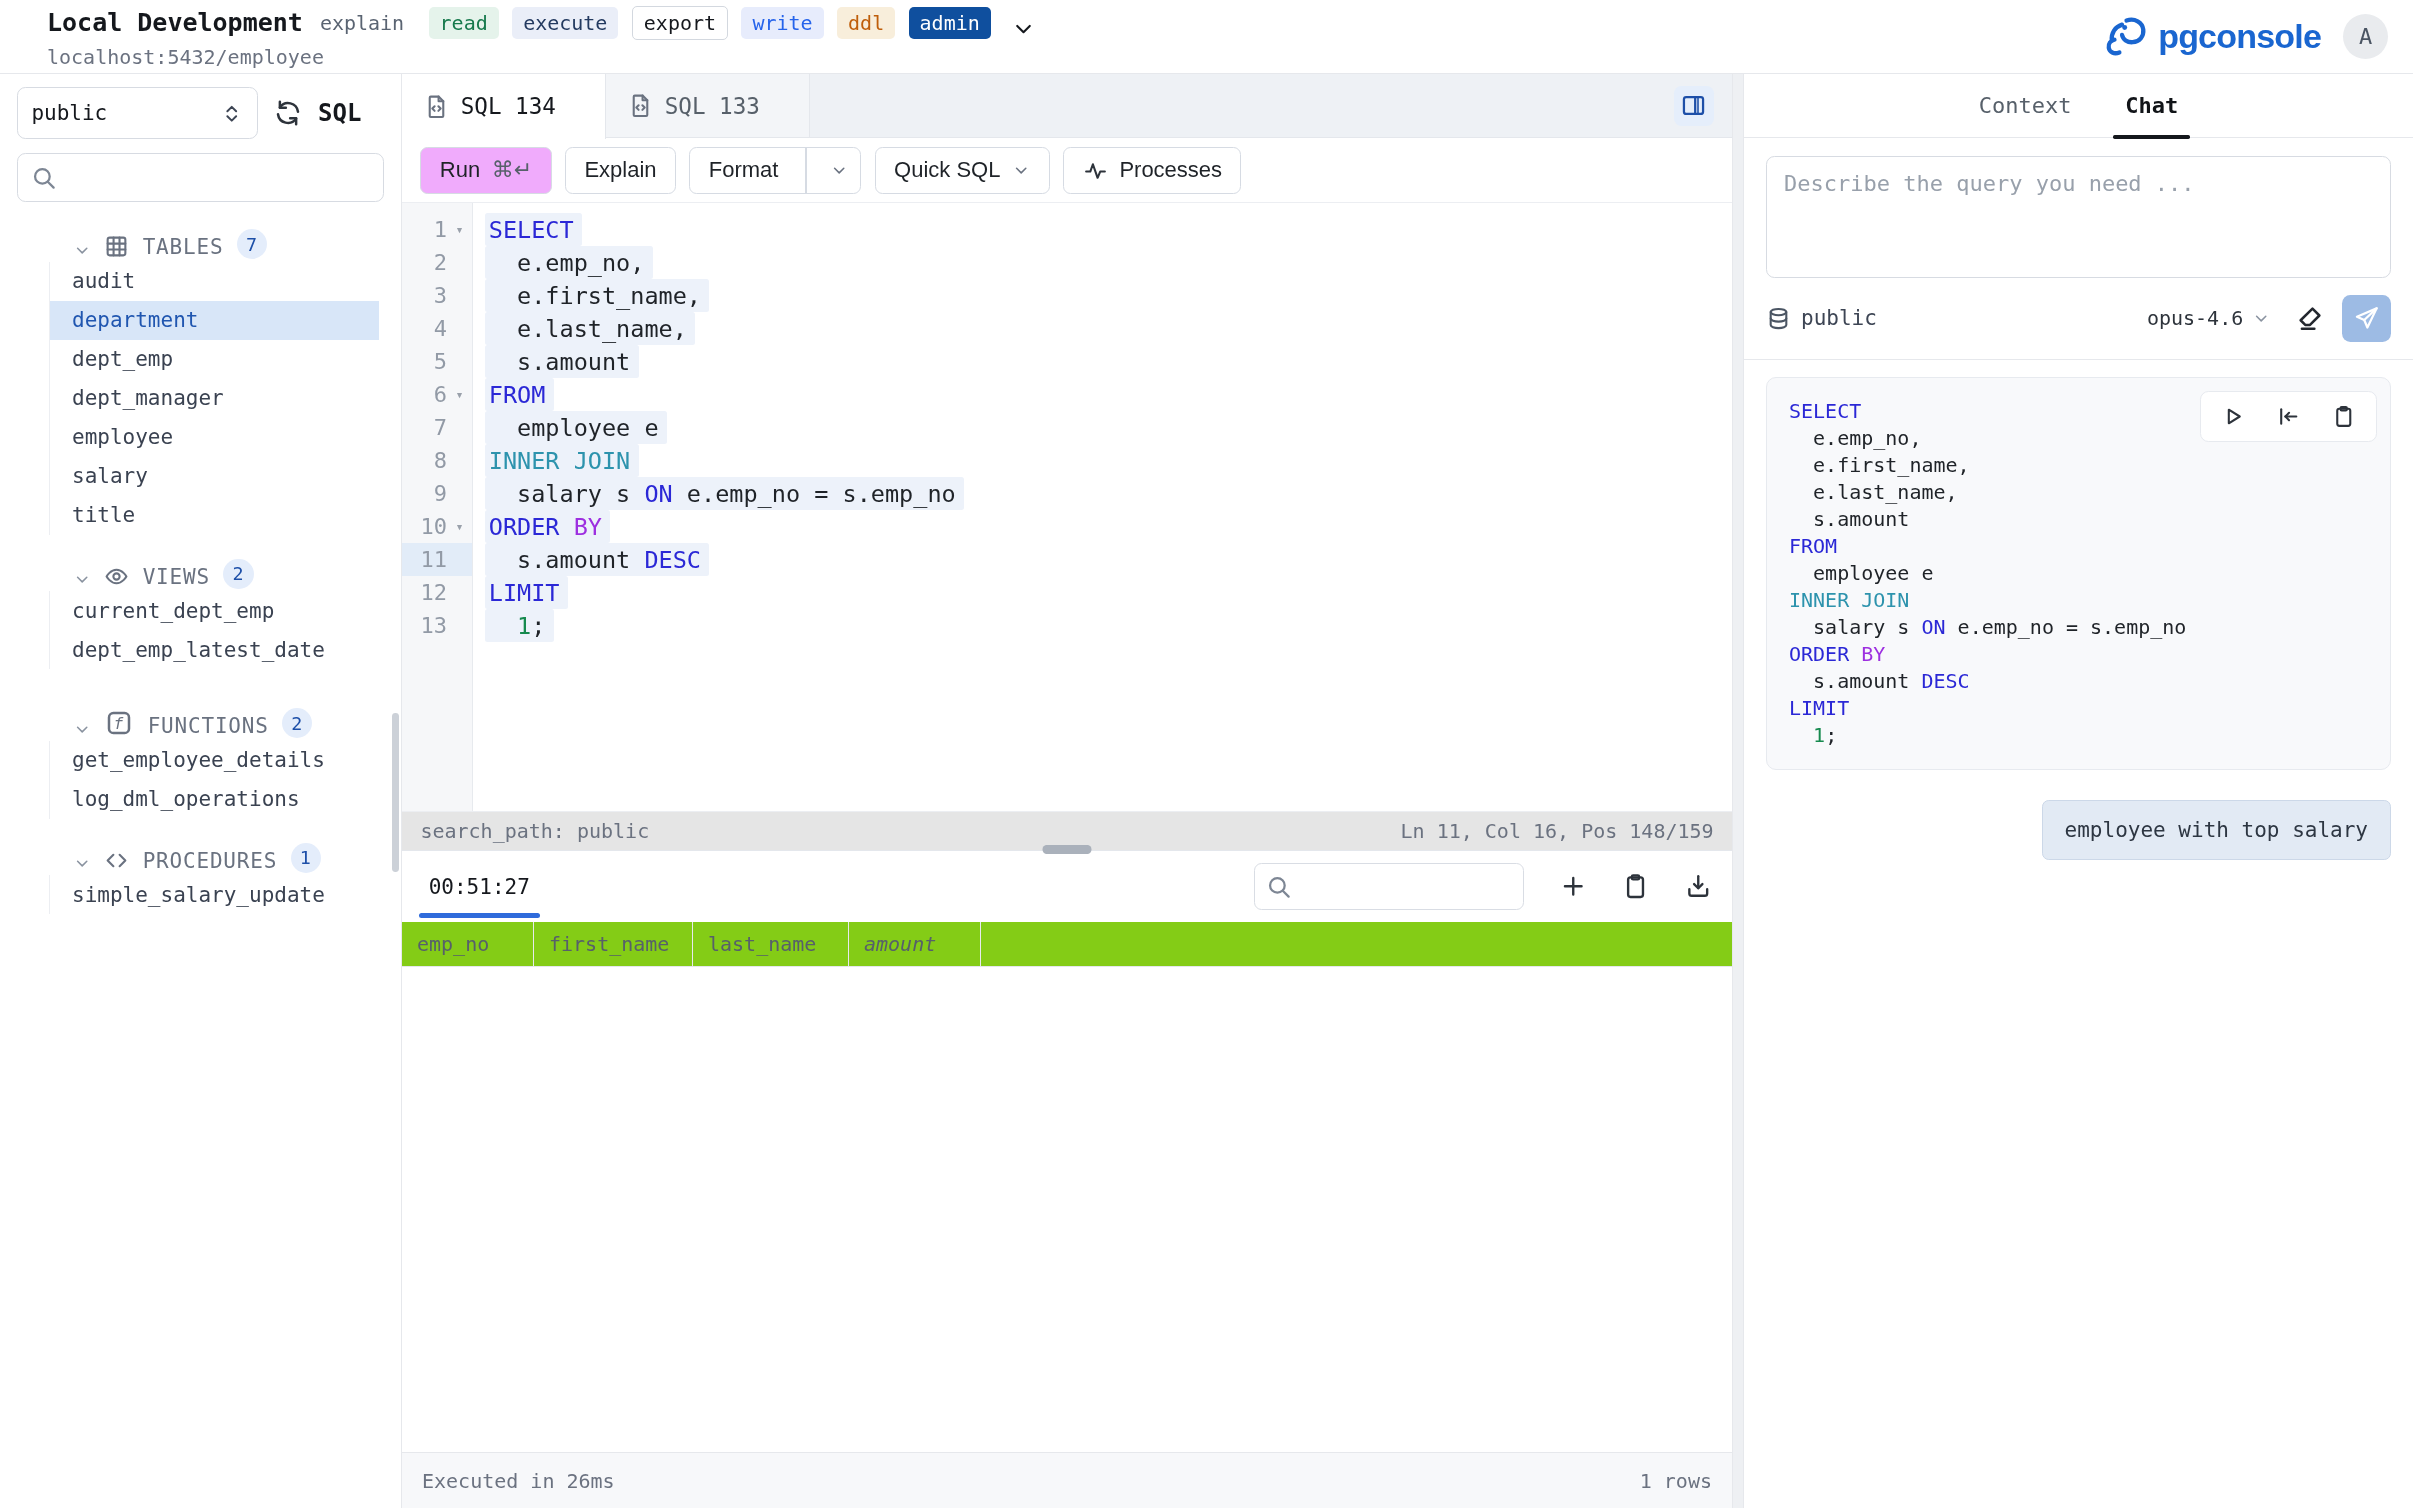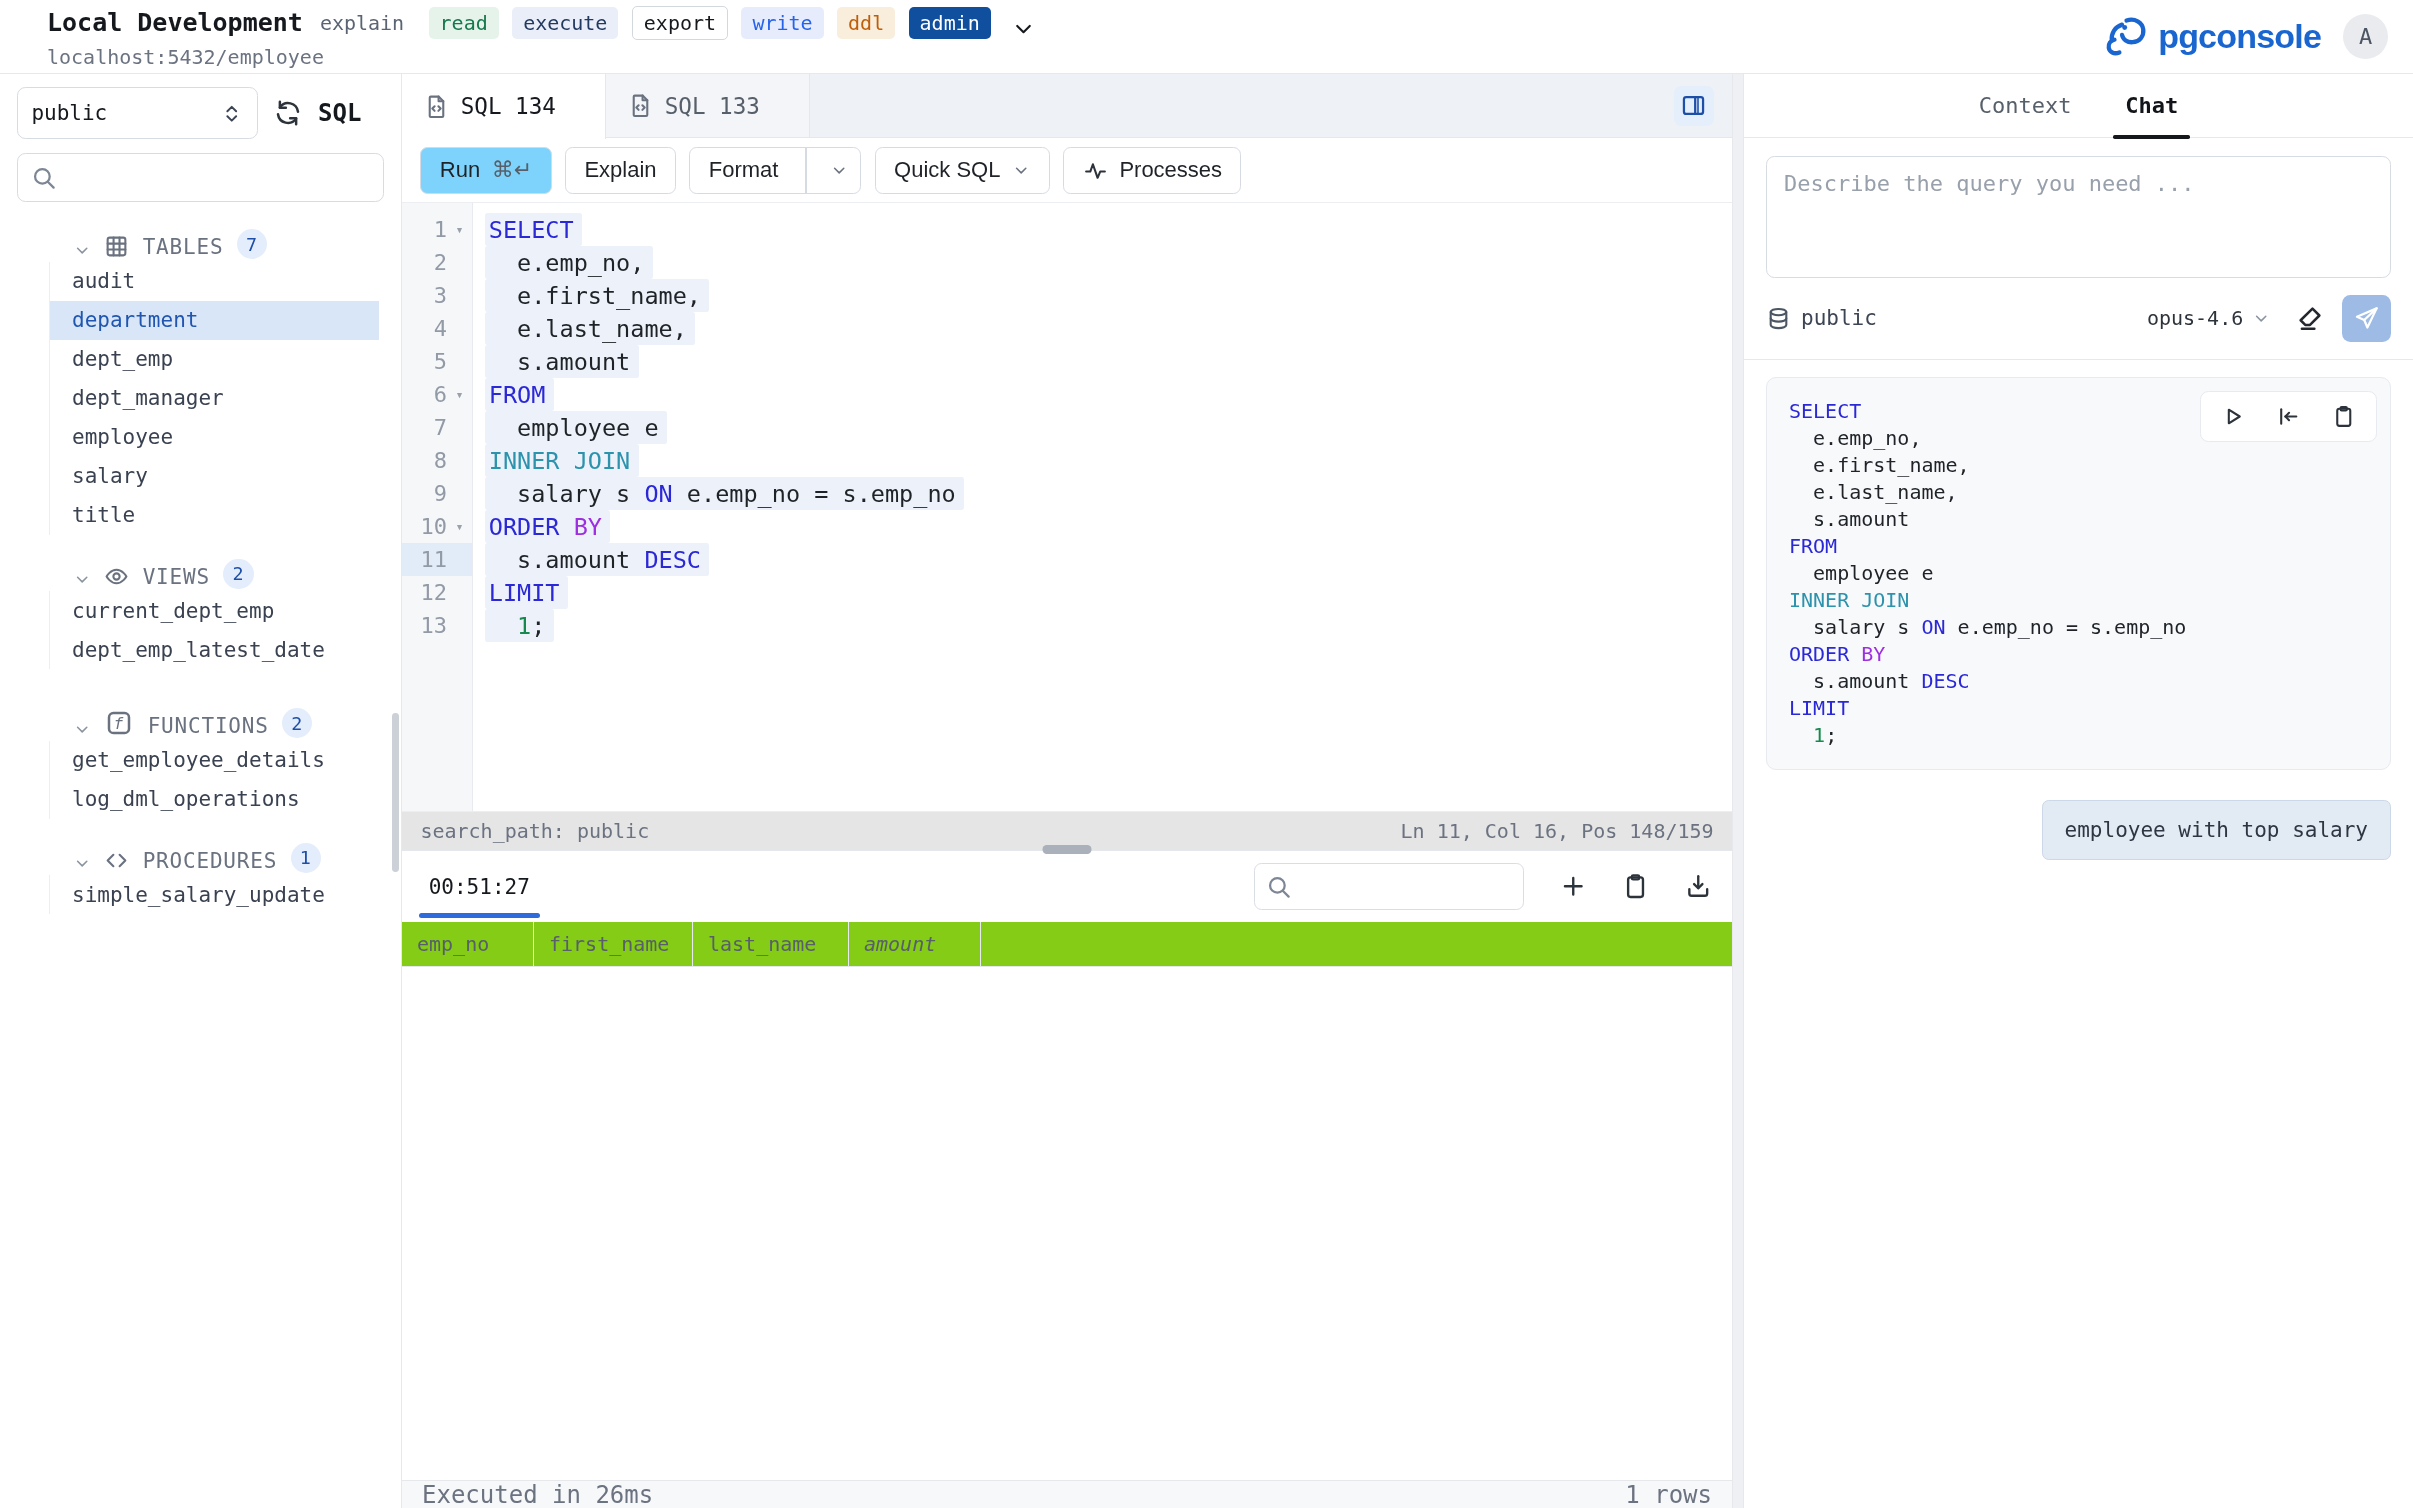--- a/index.html
+++ b/index.html
@@ -74,21 +74,21 @@
          border-right:1.7px solid #e4e7ec; }
   .tab .i { font-size:25px; color:#6a7280; }
   .tab.active { background:#fff; color:#15181d; margin-bottom:-1.7px; }
   .tab.inactive { background:#f3f5f8; color:#57606a; }
   .panel-btn { margin-left:auto; align-self:center; margin-right:18.4px; width:40px; height:40px;
                background:#e5eefb; border-radius:7.5px; color:#1d4fa8; display:flex; align-items:center;
                justify-content:center; font-size:27px; }
   .toolbar { height:65px; display:flex; align-items:center; gap:13.4px; padding:0 18.4px; border-bottom:1.7px solid #eceef2; }
   .btn { height:47px; border:1.7px solid #d6dbe3; border-radius:7.5px; background:#fff; display:flex;
          align-items:center; font-size:22px; padding:0 18.4px; gap:11.7px; color:#1f2328; }
-  .btn.run { background:#7dd3fc; }
+  .btn.run { background:#f0abfc; }
   .kbd { color:#57606a; font-size:22px; }
   .btn-div { width:1.7px; align-self:stretch; background:#d6dbe3; margin-left:15px; }
   .dd-chev { font-size:18.4px; color:#6a7280; }
   .btn .pulse { font-size:25px; color:#2d333b; }
 
   
   .editor { height:608px; position:relative; overflow:hidden; }
   .editor::before { content:""; position:absolute; left:0; top:0; bottom:0; width:70px;
                     background:#f6f7f9; border-right:1.7px solid #e7eaee; }
   .ed-scroll { position:relative; padding-top:10px; }
@@ -118,22 +118,22 @@
                 align-items:center; padding:0 10px; color:#7d8694; margin-right:35px; background:#fff; }
   .res-search .i { font-size:27px; }
   .icon-btn { font-size:28.5px; color:#2d333b; margin-left:34px; }
   .rt-head { display:flex; height:45px; background:#84cc16; border-bottom:1.7px solid #e4e7ec; }
   .rt-row  { display:flex; height:45px; background:#fff; border-bottom:1.7px solid #eef0f3; }
   .cell { display:flex; align-items:center; padding-left:15px; font-size:20px; border-right:1.7px solid #e7eaee; }
   .rt-head .cell { color:#57606a; }
   .rt-row .cell { color:#1f2328; }
   .cell.fill { flex:1; border-right:none; }
   .res-empty { flex:1; background:#fff; }
-  .res-footer { height:28px; background:#f7f8fa; border-top:1.7px solid #e6e8ec; display:flex;
-                align-items:center; justify-content:space-between; padding:0 20px; color:#6b7280; font-size:24px; }
+  .res-footer { height:56px; background:#f7f8fa; border-top:1.7px solid #e6e8ec; display:flex;
+                align-items:center; justify-content:space-between; padding:0 20px; color:#6b7280; font-size:20px; }
 
   
   .right { position:absolute; top:74px; left:1743px; right:0; bottom:0; background:#fff; border-left:1.7px solid #e6e8ec; }
   .rp-tabs { height:64px; border-bottom:1.7px solid #e6e8ec; display:flex; align-items:center; justify-content:center; gap:47px; }
   .rp-tab { height:100%; display:flex; align-items:center; font-size:22px; color:#57606a; position:relative; padding:0 3.4px; }
   .rp-tab.active { color:#111418; font-weight:bold; }
   .rp-tab.active::after { content:""; position:absolute; left:-8.4px; right:-8.4px; bottom:-1.7px; height:4.2px;
                           background:#14171c; border-radius:1.7px; }
   .rp-input { padding:18.4px 22px 17px; border-bottom:1.7px solid #e6e8ec; }
   .rp-textarea { width:100%; height:122px; border:1.7px solid #d7dbe2; border-radius:8.4px; padding:13.4px 17px;

